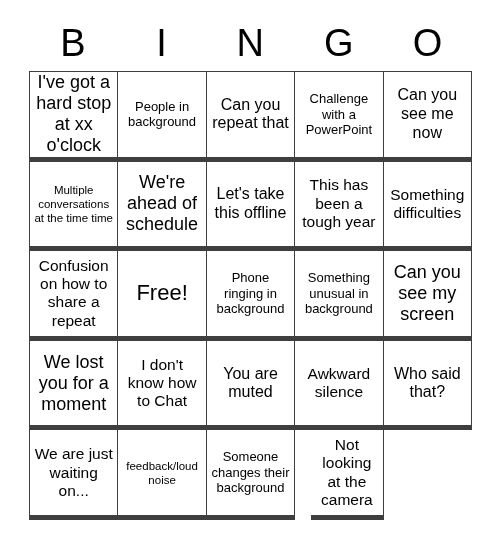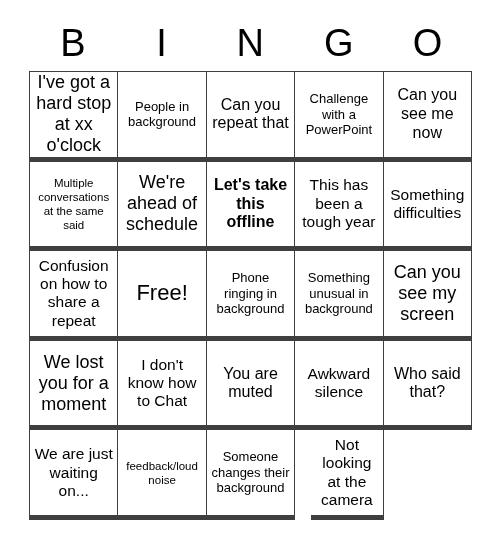--- a/index.html
+++ b/index.html
@@ -102,26 +102,26 @@
         <span class="cell-text">Can you repeat that</span>
       </div>
     <div class="cell fs-sm" style="border-right-color: rgb(63, 63, 63); border-bottom-color: rgb(63, 63, 63);">
         <span class="cell-text">Challenge with a PowerPoint</span>
       </div>
     <div class="cell fs-xl" style="border-right-color: rgb(63, 63, 63); border-bottom-color: rgb(63, 63, 63);">
         <span class="cell-text">Can you see me now</span>
       </div>
 
     <div class="cell fs-xs" style="border-right-color: rgb(63, 63, 63); border-bottom-color: rgb(63, 63, 63);">
-        <span class="cell-text">Multiple conversations at the same said</span>
+        <span class="cell-text">Multiple conversations at the time time</span>
       </div>
     <div class="cell fs-lg" style="border-right-color: rgb(63, 63, 63); border-bottom-color: rgb(63, 63, 63);">
         <span class="cell-text">We're ahead of schedule</span>
       </div>
-    <div class="cell fs-xl" style="border-right-color: rgb(63, 63, 63); border-bottom-color: rgb(63, 63, 63); font-weight: bold;">
+    <div class="cell fs-xl" style="border-right-color: rgb(63, 63, 63); border-bottom-color: rgb(63, 63, 63);">
         <span class="cell-text">Let's take this offline</span>
       </div>
     <div class="cell fs-md" style="border-right-color: rgb(63, 63, 63); border-bottom-color: rgb(63, 63, 63);">
         <span class="cell-text">This has been a tough year</span>
       </div>
     <div class="cell fs-md" style="border-right-color: rgb(63, 63, 63); border-bottom-color: rgb(63, 63, 63);">
         <span class="cell-text">Something difficulties</span>
       </div>
 
     <div class="cell fs-md" style="border-right-color: rgb(63, 63, 63); border-bottom-color: rgb(63, 63, 63);">

